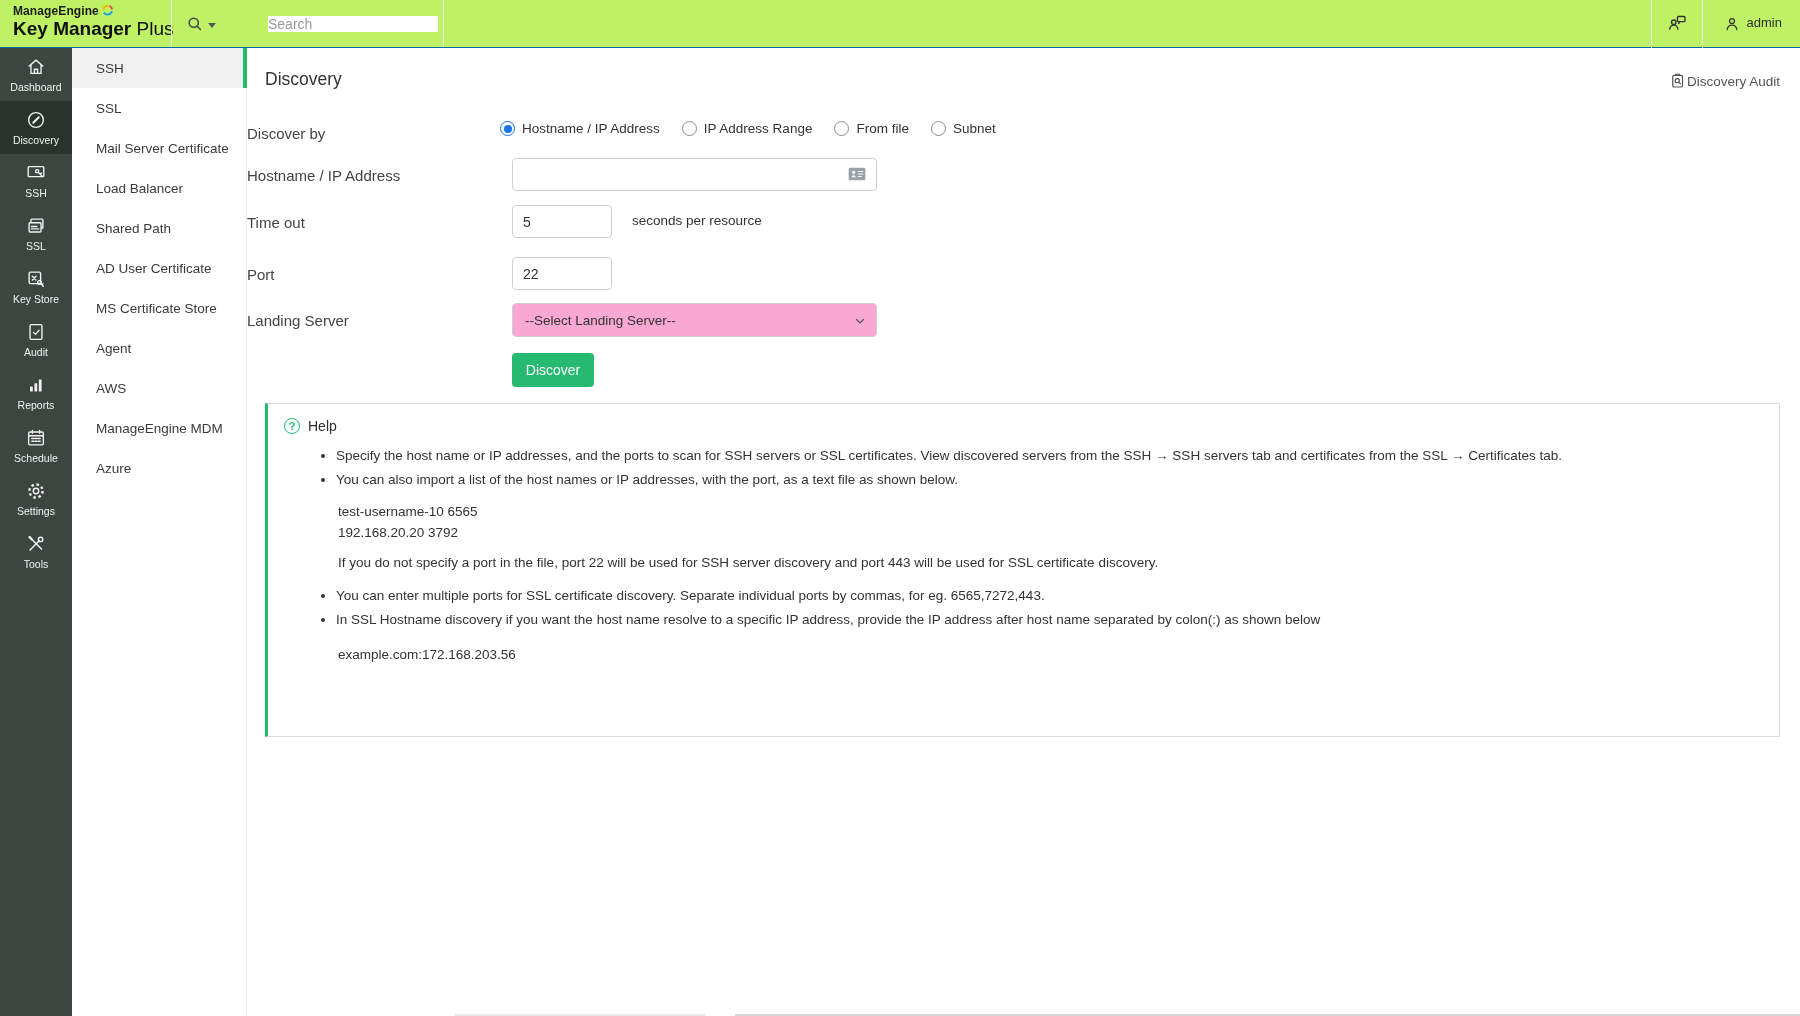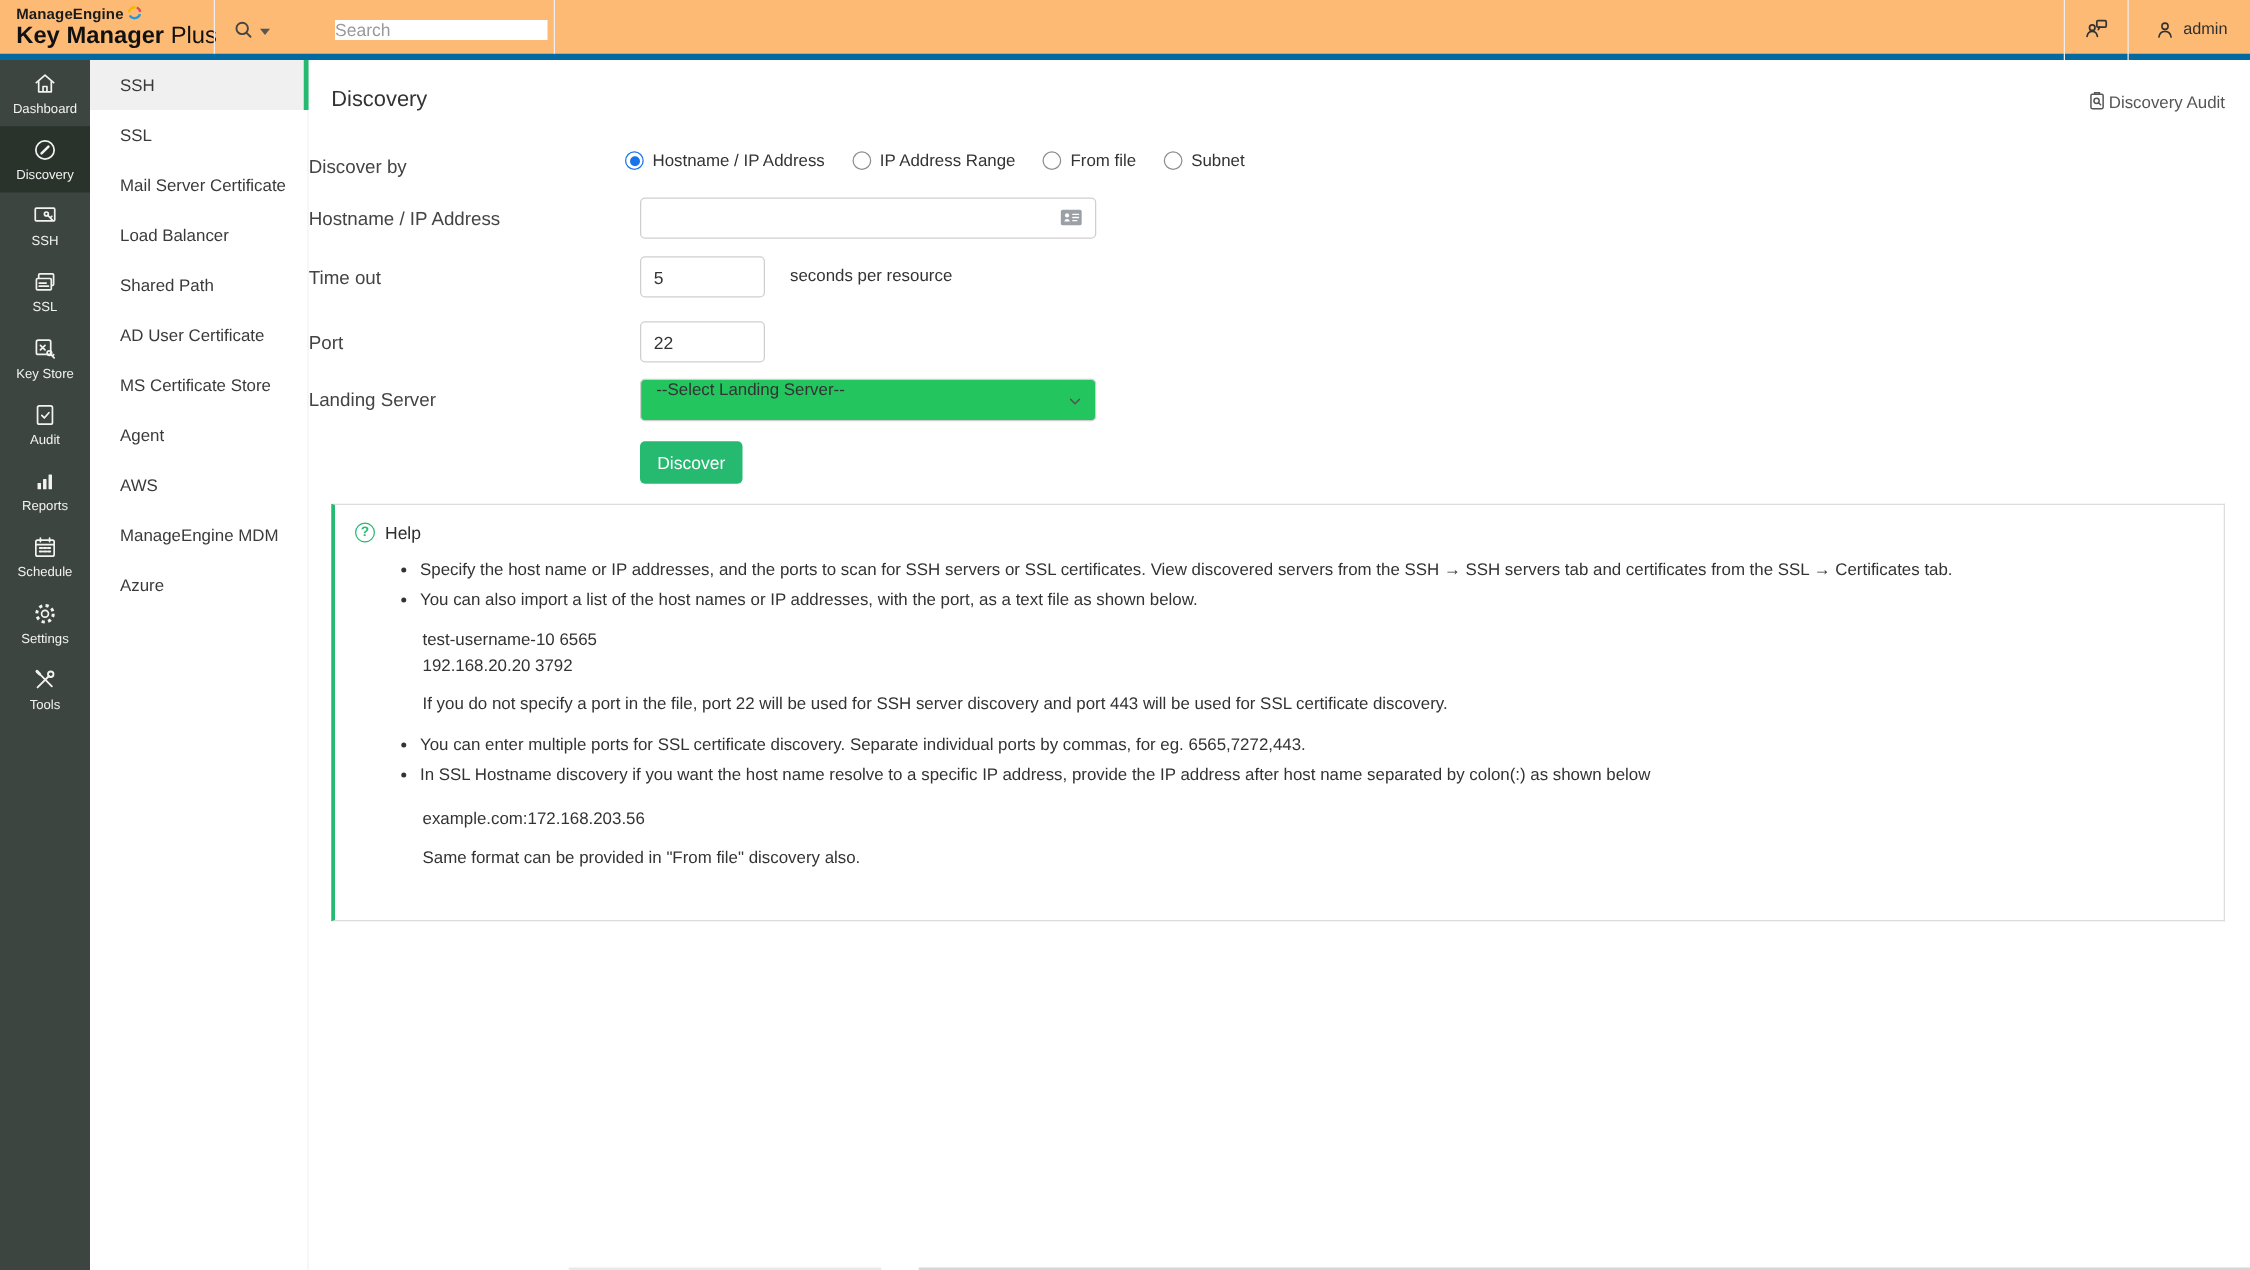--- a/index.html
+++ b/index.html
@@ -2,21 +2,21 @@
 <html><head>
 <meta charset="utf-8">
 <style>
   * { margin:0; padding:0; box-sizing:border-box; }
   html,body { width:1800px; height:1016px; overflow:hidden; background:#fff;
     font-family:"Liberation Sans", sans-serif; }
   .app { position:relative; width:1800px; height:1016px; background:#fff; }
 
   
   .topbar { position:absolute; top:0; left:0; width:1800px; height:48px;
-    background:#fdba74; border-bottom:5px solid #0369a1; z-index:5; }
+    background:#bef264; border-bottom:1px solid #0369a1; z-index:5; }
   .logo { position:absolute; left:13px; top:4px; }
   .logo-line1 { font-size:12px; font-weight:bold; color:#1b1b1b; letter-spacing:.1px; display:flex; align-items:flex-start; }
   .logo-line2 { font-size:19px; color:#111; margin-top:0px; }
   .logo-line2 b { font-weight:bold; }
   .logo-line2 span { font-weight:400; }
   .v-div { position:absolute; top:0; bottom:0; width:1px; background:#ededed; }
   .search-wrap { position:absolute; left:185px; top:0; height:48px; display:flex; align-items:center; }
   .search-icon { display:flex; align-items:center; }
   .search-caret { width:0; height:0; border-left:4px solid transparent; border-right:4px solid transparent;
     border-top:5px solid #555; margin-left:3px; margin-top:2px; }
@@ -60,22 +60,22 @@
 
   .text-input { border:1px solid #cfcfcf; border-radius:4px; height:33px; font-size:14px; color:#333;
     padding:0 10px; outline:none; font-family:"Liberation Sans", sans-serif; }
   .hostname-wrap { position:absolute; left:265px; top:110px; width:365px; }
   .hostname-wrap input { width:365px; padding-right:38px; }
   .hostname-card-icon { position:absolute; right:10px; top:7px; }
   .timeout-input { position:absolute; left:265px; top:157px; width:100px; }
   .suffix-text { position:absolute; left:385px; top:165px; font-size:13.5px; color:#333; }
   .port-input { position:absolute; left:265px; top:209px; width:100px; }
   .select-box { position:absolute; left:265px; top:255px; width:365px; height:34px; border:1px solid #cfcfcf;
-    border-radius:4px; display:flex; padding-left:12px; font-size:13.5px; color:#333;
-    cursor:pointer; background:#22c55e; }
+    border-radius:4px; display:flex; align-items:center; padding-left:12px; font-size:13.5px; color:#333;
+    cursor:pointer; background:#f9a8d4; }
   .select-chevron { position:absolute; right:10px; top:11px; }
   .discover-btn { position:absolute; left:265px; top:305px; width:82px; height:34px; background:#26ba71;
     color:#fff; font-size:14px; border:none; border-radius:4px; cursor:pointer;
     font-family:"Liberation Sans", sans-serif; }
 
   
   .help-box { position:absolute; left:18px; right:20px; top:355px; height:334px; background:#fff;
     border:1px solid #dcdcdc; border-left:3px solid #26ba71; }
   .help-header { display:flex; align-items:center; gap:8px; margin:14px 0 0 16px; }
   .help-q { width:16px; height:16px; border-radius:50%; border:1.3px solid #26ba71; color:#26ba71;
@@ -380,19 +380,18 @@
       <div class="help-code">
         <div>test-username-10 6565</div>
         <div>192.168.20.20 3792</div>
       </div>
       <p class="help-note">If you do not specify a port in the file, port 22 will be used for SSH server discovery and port 443 will be used for SSL certificate discovery.</p>
       <ul class="second">
         <li>You can enter multiple ports for SSL certificate discovery. Separate individual ports by commas, for eg. 6565,7272,443.</li>
         <li>In SSL Hostname discovery if you want the host name resolve to a specific IP address, provide the IP address after host name separated by colon(:) as shown below</li>
       </ul>
       <p class="help-example">example.com:172.168.203.56</p>
-      <p class="help-format">Same format can be provided in "From file" discovery also.</p>
     </section>
   </main>
 
   <div class="bottom-line-left"></div>
   <div class="bottom-line-right"></div>
 </div>
 
 </body></html>

